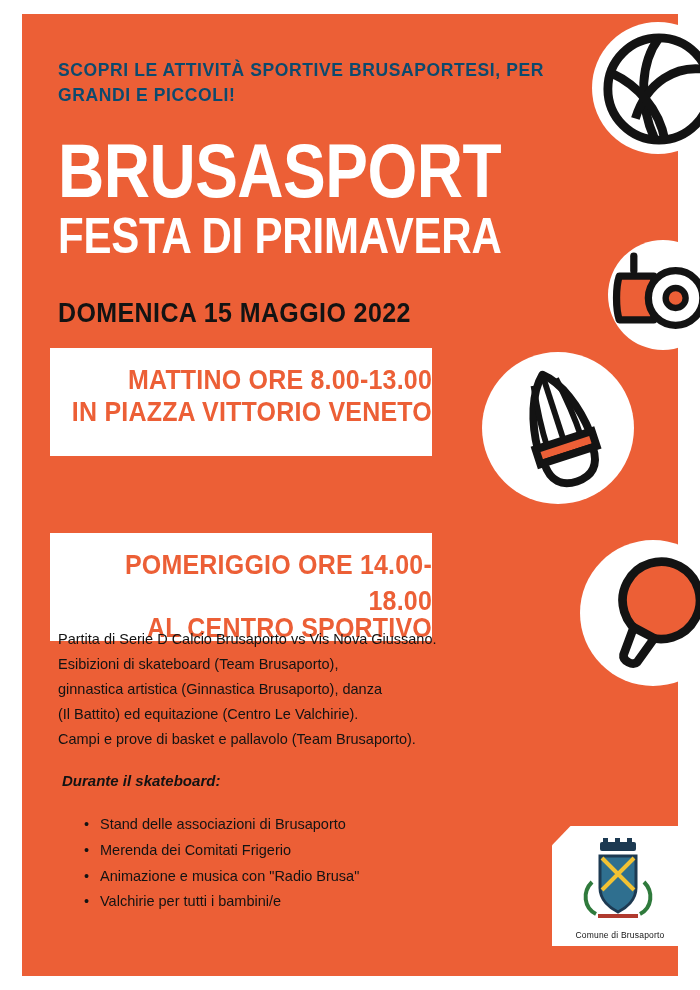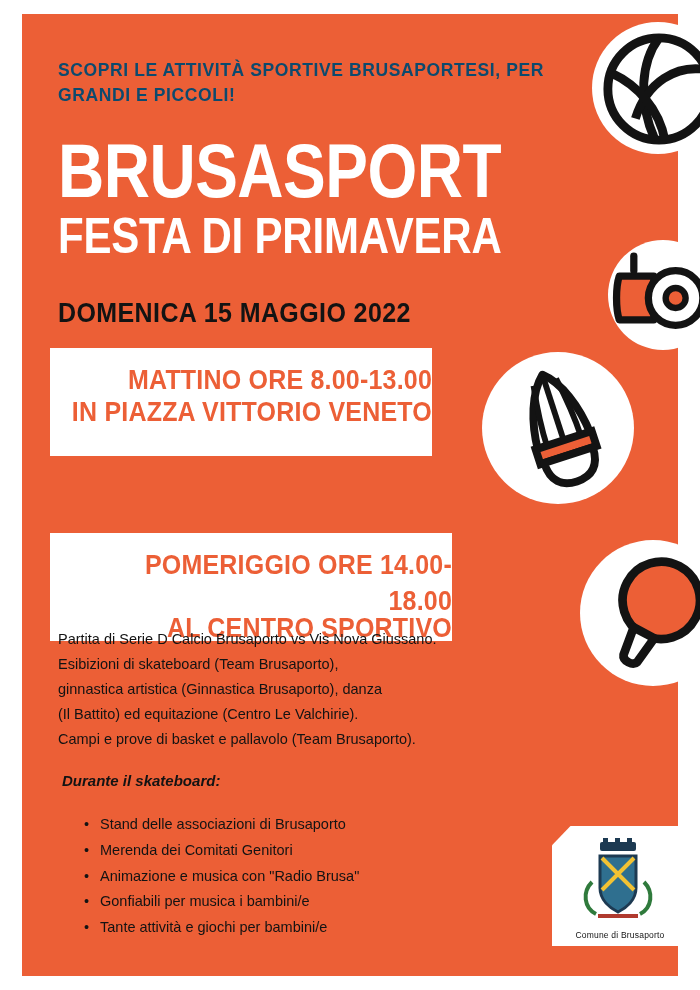--- a/index.html
+++ b/index.html
@@ -100,21 +100,21 @@
     transform-origin: left top;
   }
 
   .white-band {
     position: absolute;
     background: #ffffff;
     padding: 14px 0 16px 0;
     text-align: right;
   }
   .band1 { left: 50px; top: 348px; width: 382px; height: 78px; }
-  .band2 { left: 50px; top: 533px; width: 382px; height: 78px; padding-left: 20px; }
+  .band2 { left: 50px; top: 533px; width: 382px; height: 78px; }
   .band-line {
     color: #ec5f36;
     font-size: 25px;
     font-weight: bold;
     letter-spacing: 0.2px;
     line-height: 1.26;
     margin-left: 14px;
     transform: scaleY(1.12);
     transform-origin: left top;
   }
@@ -248,20 +248,19 @@
   </div>
   <div class="body-text bt2" style="white-space: pre-line;">Partita di Serie D Calcio Brusaporto vs Vis Nova Giussano.
 Esibizioni di skateboard (Team Brusaporto),
 ginnastica artistica (Ginnastica Brusaporto), danza
 (Il Battito) ed equitazione (Centro Le Valchirie).
 Campi e prove di basket e pallavolo (Team Brusaporto).</div>
 
   <div class="during-title">Durante il skateboard:</div>
   <ul class="bullets">
     <li>Stand delle associazioni di Brusaporto</li>
-    <li>Merenda dei Comitati Genitori</li>
+    <li>Merenda dei Comitati Frigerio</li>
     <li>Animazione e musica con "Radio Brusa"</li>
-    <li>Gonfiabili per musica i bambini/e</li>
-    <li>Tante attività e giochi per bambini/e</li>
+    <li>Valchirie per tutti i bambini/e</li>
   </ul>
 
   <div class="logo-caption">Comune di Brusaporto</div>
 </div>
 
 </body></html>

